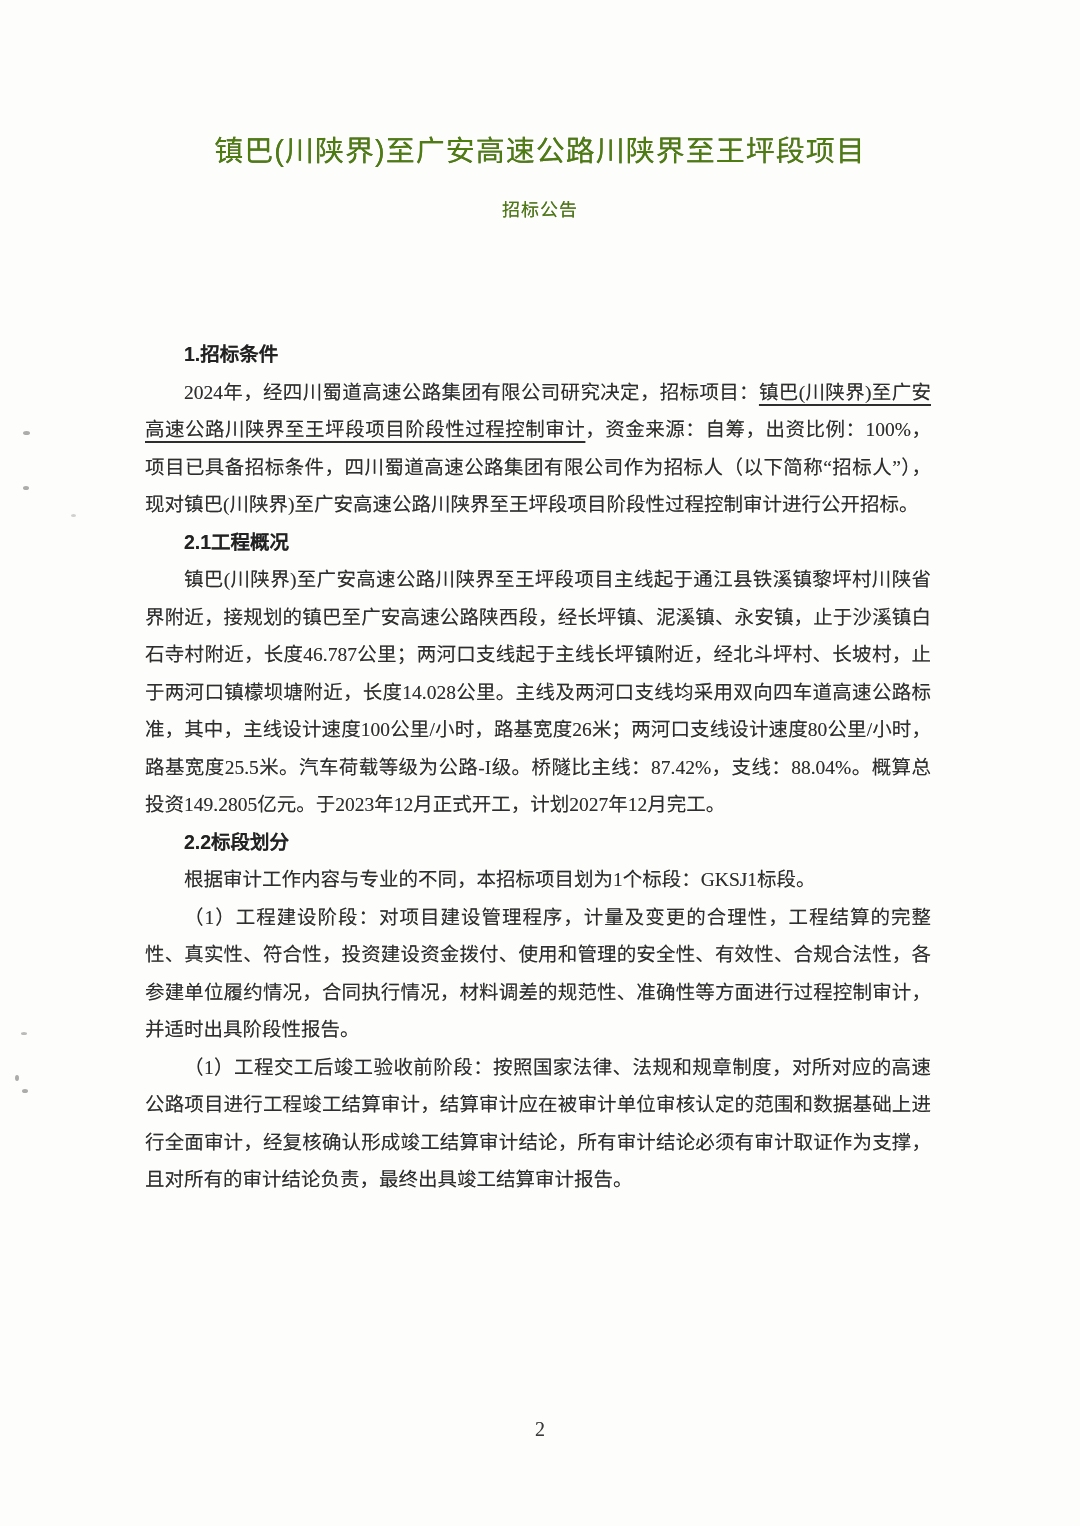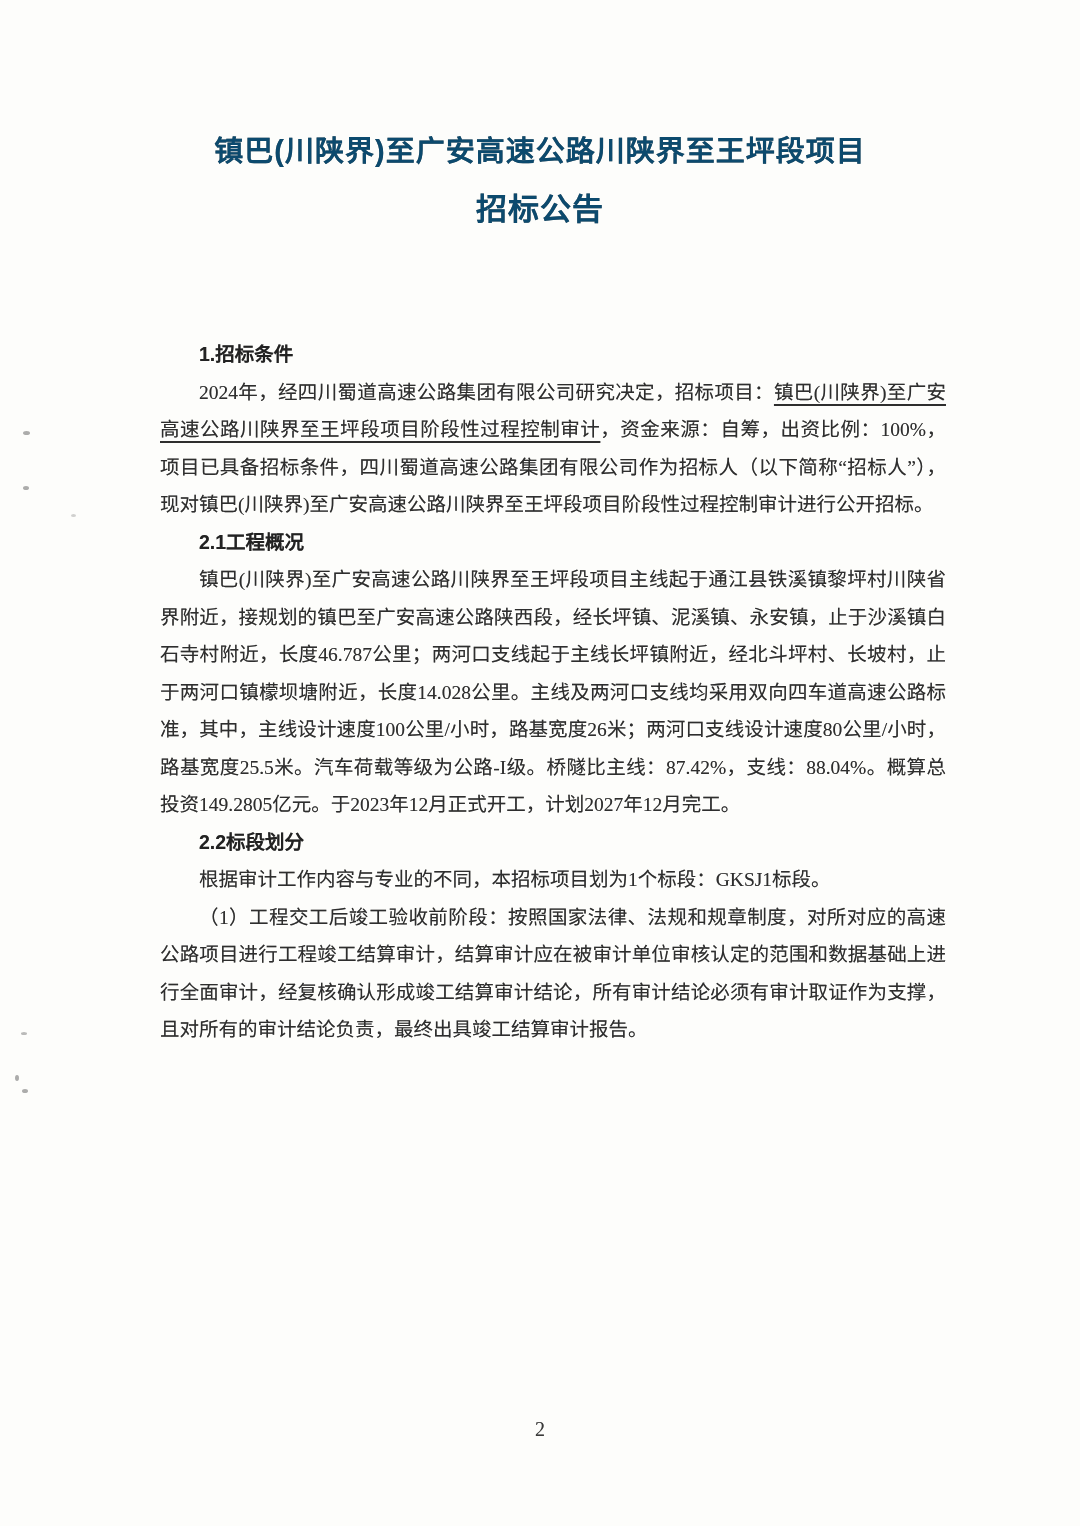--- a/index.html
+++ b/index.html
@@ -20,34 +20,34 @@
   .title-block {
     position: absolute;
     top: 122px;
     left: 0;
     width: 1080px;
     text-align: center;
   }
   .title-line {
     font-family: "Liberation Sans", sans-serif;
     font-size: 29px;
-    font-weight: bold;
+    font-weight: normal;
     line-height: 58.5px;
-    color: #0c4a6e;
+    color: #4d7c0f;
     text-shadow: 0 0 0.6px rgba(20,20,20,0.6);
     letter-spacing: 1px;
   }
   .title-line.subtitle {
-    font-size: 31px;
+    font-size: 18px;
   }
   
   .doc-body {
     position: absolute;
     top: 336px;
-    left: 160px;
+    left: 145px;
     width: 786px;
     font-size: 19.5px;
     line-height: 37.5px;
     text-align: justify;
     text-justify: inter-ideograph;
     color: #2e2e2e;
     text-shadow: 0 0 0.5px rgba(40,40,40,0.45);
   }
   .doc-body p {
     margin: 0;
@@ -100,20 +100,21 @@
     <div class="title-line subtitle">招标公告</div>
   </header>
 
   <main class="doc-body">
       <p class="heading"><span>1.招标条件</span></p>
       <p class="body-para"><span>2024年，经四川蜀道高速公路集团有限公司研究决定，招标项目：</span><span class="underlined">镇巴(川陕界)至广安高速公路川陕界至王坪段项目阶段性过程控制审计</span><span>，资金来源：自筹，出资比例：100%，项目已具备招标条件，四川蜀道高速公路集团有限公司作为招标人（以下简称“招标人”），现对镇巴(川陕界)至广安高速公路川陕界至王坪段项目阶段性过程控制审计进行公开招标。</span></p>
       <p class="heading"><span>2.1工程概况</span></p>
       <p class="body-para"><span>镇巴(川陕界)至广安高速公路川陕界至王坪段项目主线起于通江县铁溪镇黎坪村川陕省界附近，接规划的镇巴至广安高速公路陕西段，经长坪镇、泥溪镇、永安镇，止于沙溪镇白石寺村附近，长度46.787公里；两河口支线起于主线长坪镇附近，经北斗坪村、长坡村，止于两河口镇檬坝塘附近，长度14.028公里。主线及两河口支线均采用双向四车道高速公路标准，其中，主线设计速度100公里/小时，路基宽度26米；两河口支线设计速度80公里/小时，路基宽度25.5米。汽车荷载等级为公路-I级。桥隧比主线：87.42%，支线：88.04%。概算总投资149.2805亿元。于2023年12月正式开工，计划2027年12月完工。</span></p>
       <p class="heading"><span>2.2标段划分</span></p>
       <p class="body-para"><span>根据审计工作内容与专业的不同，本招标项目划为1个标段：GKSJ1标段。</span></p>
+      <p class="body-para"><span>（1）工程建设阶段：对项目建设管理程序，计量及变更的合理性，工程结算的完整性、真实性、符合性，投资建设资金拨付、使用和管理的安全性、有效性、合规合法性，各参建单位履约情况，合同执行情况，材料调差的规范性、准确性等方面进行过程控制审计，并适时出具阶段性报告。</span></p>
       <p class="body-para"><span>（1）工程交工后竣工验收前阶段：按照国家法律、法规和规章制度，对所对应的高速公路项目进行工程竣工结算审计，结算审计应在被审计单位审核认定的范围和数据基础上进行全面审计，经复核确认形成竣工结算审计结论，所有审计结论必须有审计取证作为支撑，且对所有的审计结论负责，最终出具竣工结算审计报告。</span></p>
     </main>
 
   <footer class="page-number">2</footer>
 
   <span class="speck s1"></span>
   <span class="speck s2"></span>
   <span class="speck s3"></span>
   <span class="speck s4"></span>
   <span class="speck s5"></span>

